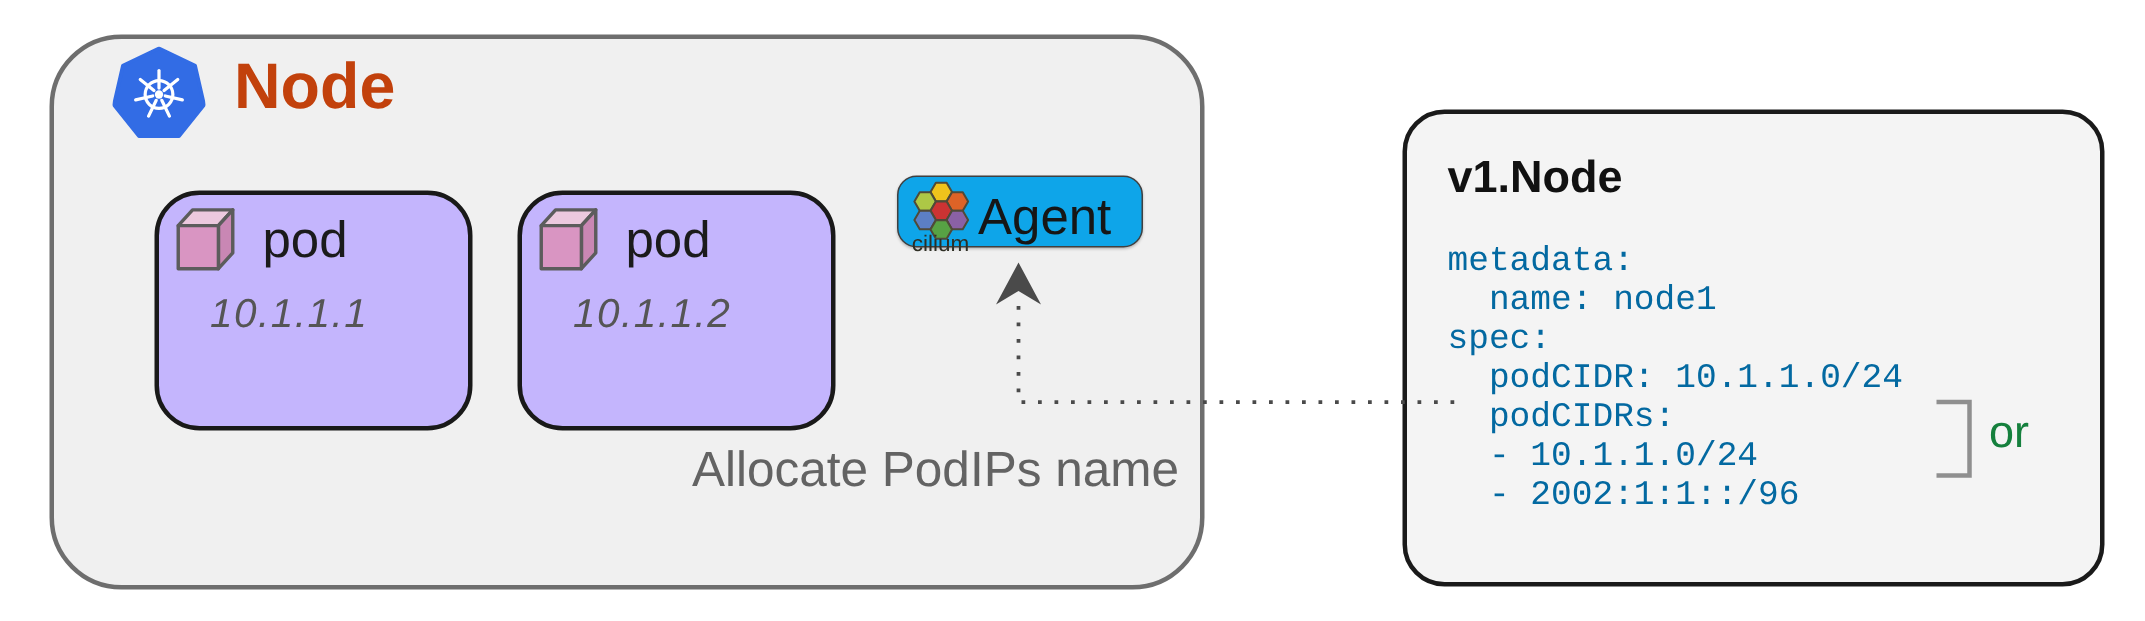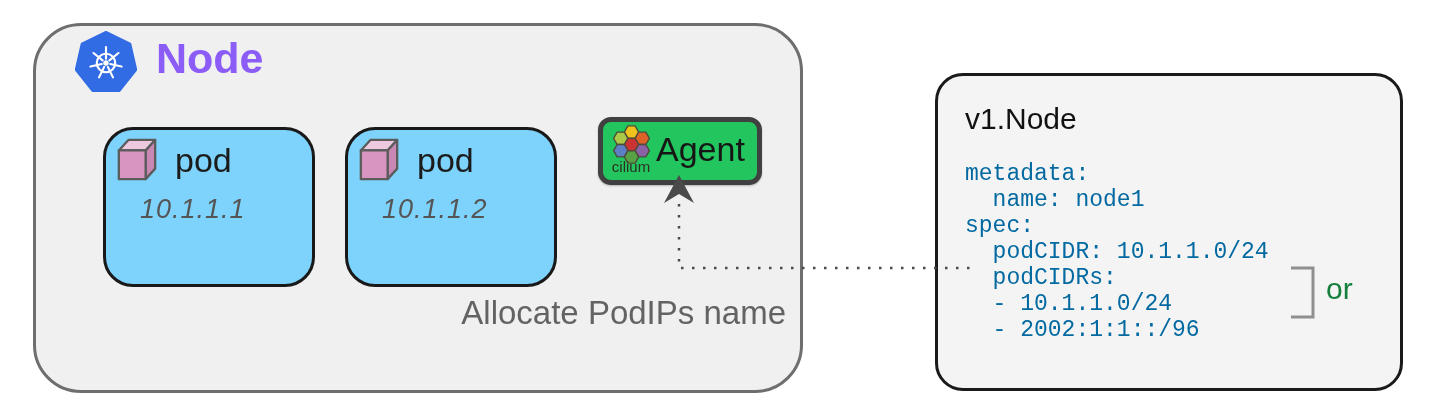--- a/index.html
+++ b/index.html
@@ -8,54 +8,54 @@
     font-family:"Liberation Sans",sans-serif;overflow:hidden;
   }
   .abs{position:absolute;}
   
   .node-box{
     left:33px;top:23px;width:770px;height:370px;box-sizing:border-box;
     background:#f0f0f0;border:3px solid #6e6e6e;border-radius:48px;
   }
   .k8s-icon{left:39px;top:5px;width:62px;height:64px;}
   .node-title{
-    left:120px;top:6px;font-size:43px;font-weight:bold;color:#8b5cf6;line-height:52px;
+    left:120px;top:6px;font-size:43px;font-weight:bold;color:#c2410c;line-height:52px;
   }
   
   .pod-box{
     box-sizing:border-box;width:212px;height:160px;top:101px;
-    background:#7dd3fc;border:3px solid #191919;border-radius:30px;
+    background:#c4b5fd;border:3px solid #191919;border-radius:30px;
   }
   .pod-1{left:67px;}
   .pod-2{left:309px;}
   .cube-icon{left:9px;top:6px;width:44px;height:48px;}
   .pod-label{left:69px;top:12px;font-size:34px;color:#1b1b1b;line-height:36px;}
   .pod-ip{left:34px;top:64px;font-size:27px;font-style:italic;color:#555555;letter-spacing:1px;text-align:center;}
   
   .agent-box{
-    box-sizing:border-box;left:562px;top:91px;width:164px;height:68px;
-    background:#22c55e;border:5px solid #404040;border-radius:13px;
+    box-sizing:border-box;left:562px;top:91px;width:164px;height:48px;
+    background:#0ea5e9;border:1px solid #404040;border-radius:13px;
     box-shadow:0 1px 2px rgba(0,0,0,0.25);
   }
   .cilium-logo{left:7px;top:1px;width:43px;height:43px;}
   .cilium-caption{left:0px;top:36px;width:56px;text-align:center;font-size:15px;color:#2e2e24;}
   .agent-label{left:53px;top:8px;font-size:34px;color:#161616;line-height:38px;}
   
   .allocate-note{
     right:14px;top:267px;width:420px;text-align:right;
     font-size:33px;line-height:40px;color:#636363;
   }
   
   .connector{left:0;top:0;width:1430px;height:414px;pointer-events:none;z-index:5;}
   
   .spec-box{
     left:935px;top:73px;width:468px;height:318px;box-sizing:border-box;
     background:#f4f4f4;border:3px solid #1a1a1a;border-radius:28px;
   }
-  .spec-title{left:27px;top:26px;font-size:30px;font-weight:normal;color:#111111;}
+  .spec-title{left:27px;top:26px;font-size:30px;font-weight:bold;color:#111111;}
   .spec-code{
     left:27px;top:85px;margin:0;font-family:Liberation Mono, monospace;
     font-size:23px;line-height:26px;color:#0369a1;white-space:pre;
   }
   .bracket-icon{left:351px;top:189px;width:28px;height:56px;}
   .or-label{left:388px;top:196px;font-size:30px;color:#15803d;}
 </style>
 </head>
 <body>
 

